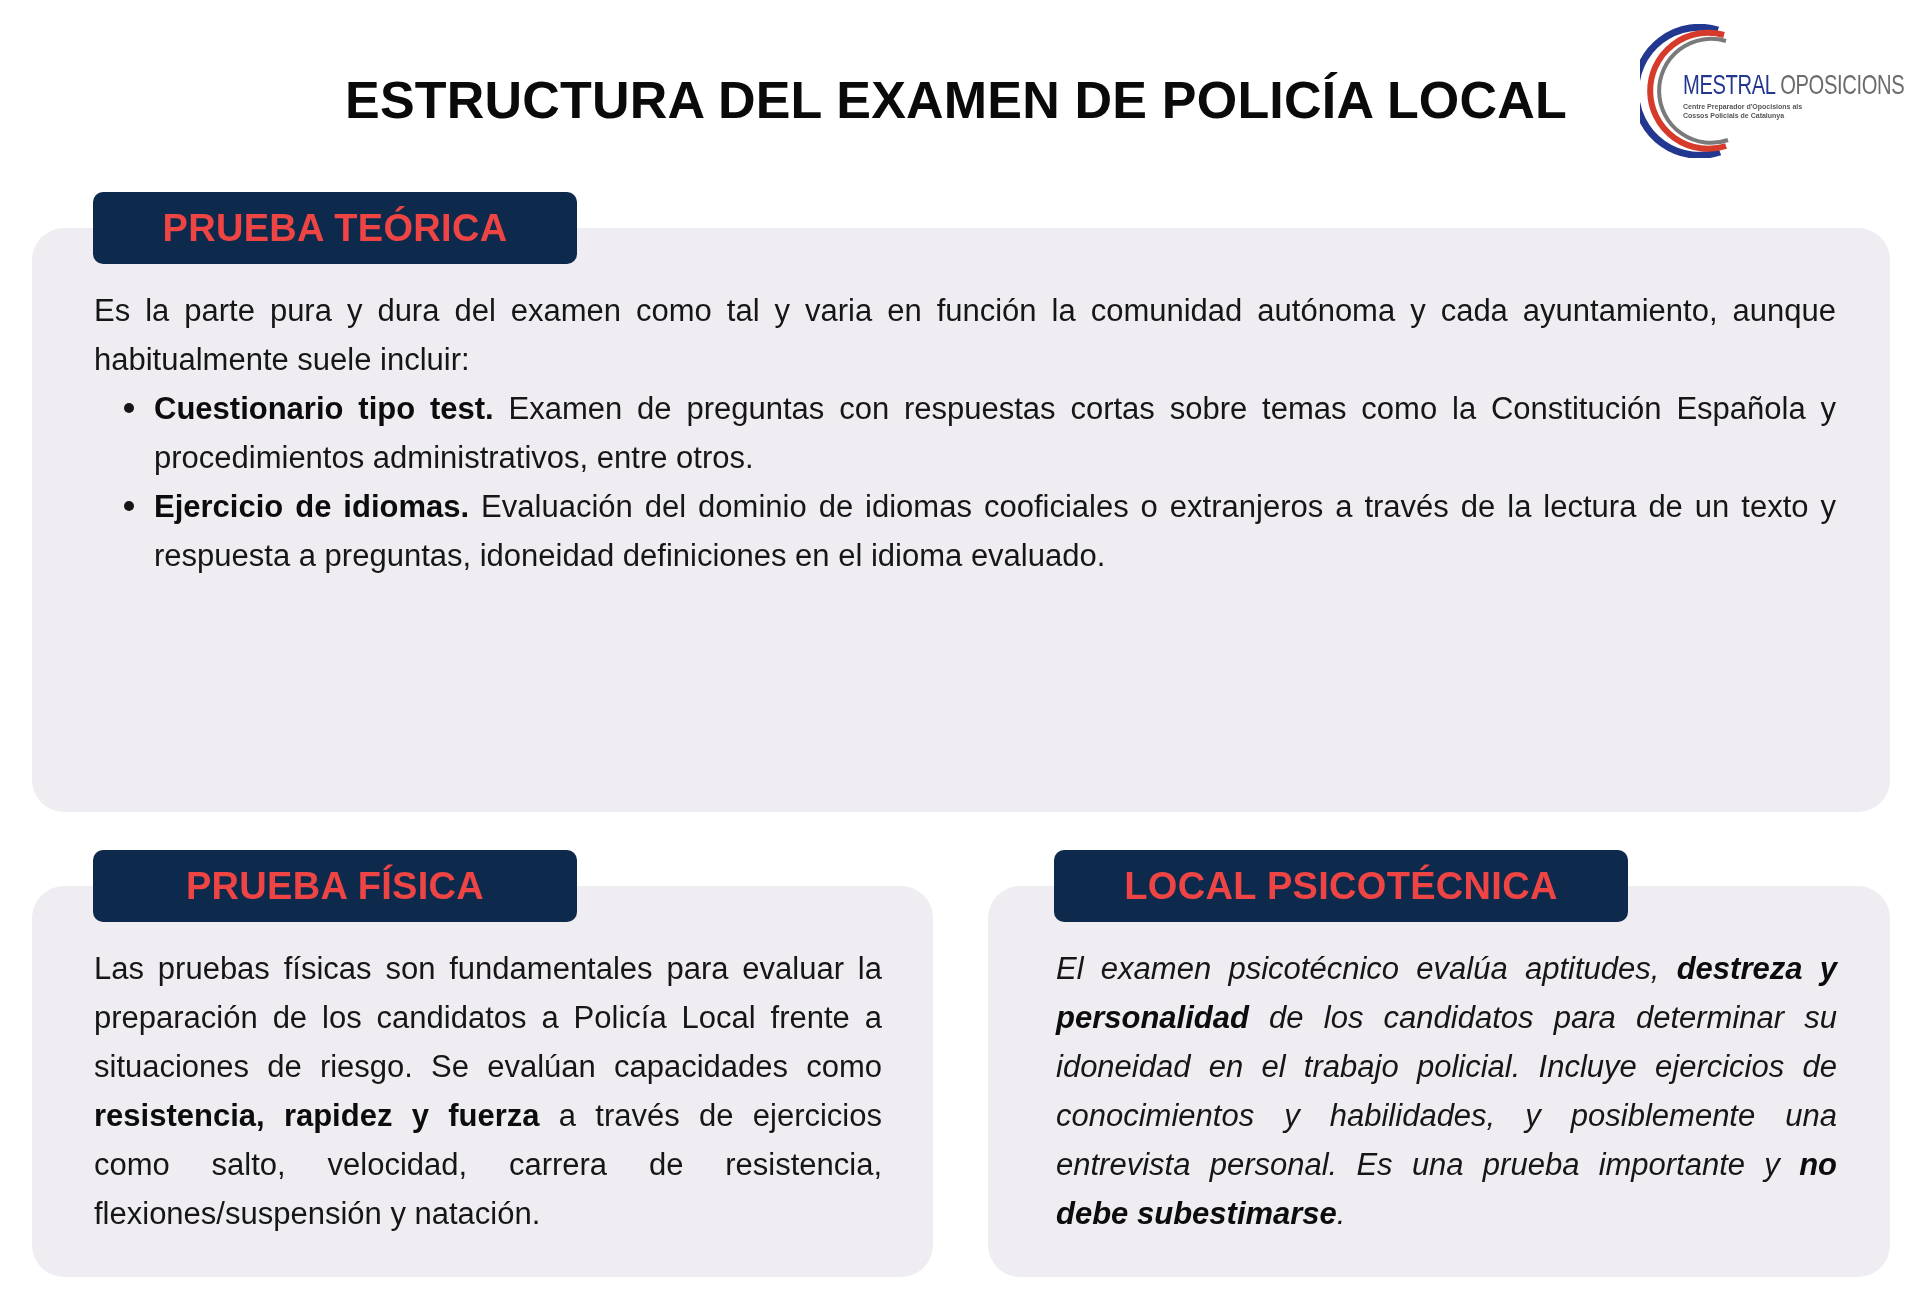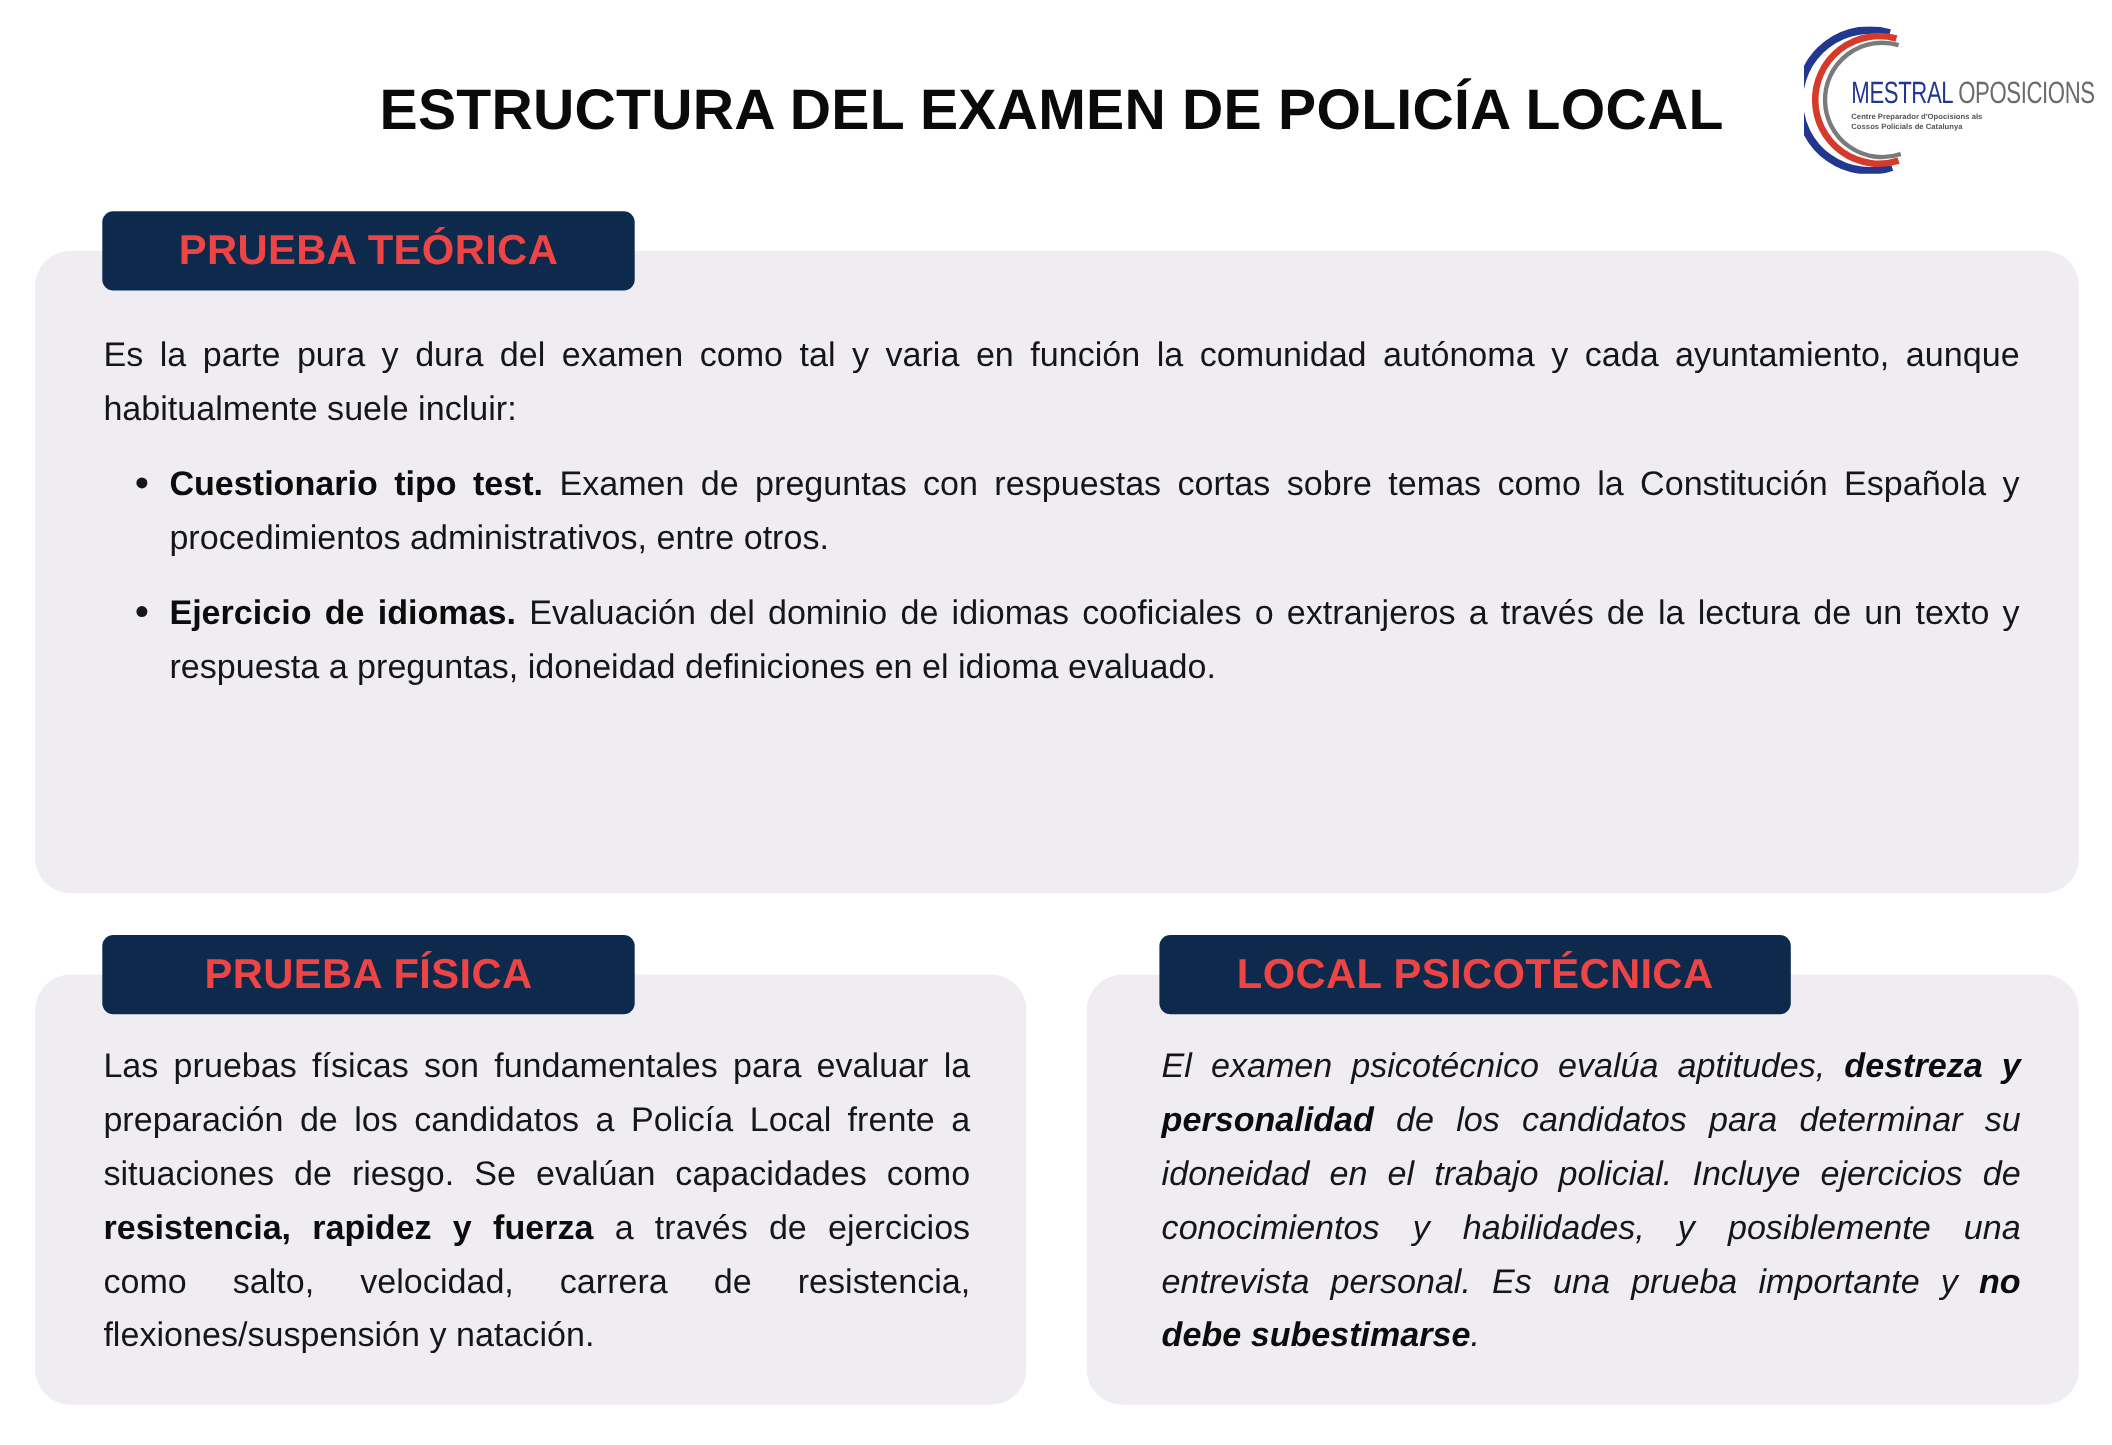--- a/index.html
+++ b/index.html
@@ -46,25 +46,25 @@
   .badge.teorica { left: 93px; top: 192px; width: 484px; height: 72px; }
   .badge.fisica { left: 93px; top: 850px; width: 484px; height: 72px; }
   .badge.psico { left: 1054px; top: 850px; width: 574px; height: 72px; }
 
   .body-text {
     position: absolute; font-family: "Liberation Sans", sans-serif;
     font-size: 31px; line-height: 49px; color: #161616; text-align: justify;
   }
   .body-text b { font-weight: 700; color: #0c0c0c; }
 
-  .teorica-body { left: 94px; top: 298px; width: 1742px; }
+  .teorica-body { left: 94px; top: 286px; width: 1742px; }
   .teorica-body .intro { text-align: justify; text-align-last: left; }
   .teorica-list { list-style: none; margin-top: 0; }
   .teorica-list li {
-    position: relative; padding-left: 60px; text-align: justify; margin-top: 19px;
+    position: relative; padding-left: 60px; text-align: justify;
   }
   .teorica-list li .bullet {
     position: absolute; left: 30px; top: 19px; width: 10px; height: 10px;
     background: #161616; border-radius: 50%;
   }
 
   .fisica-body { left: 94px; top: 944px; width: 788px; }
   .psico-body { left: 1056px; top: 944px; width: 781px; font-style: italic; }
 </style>
 </head>

